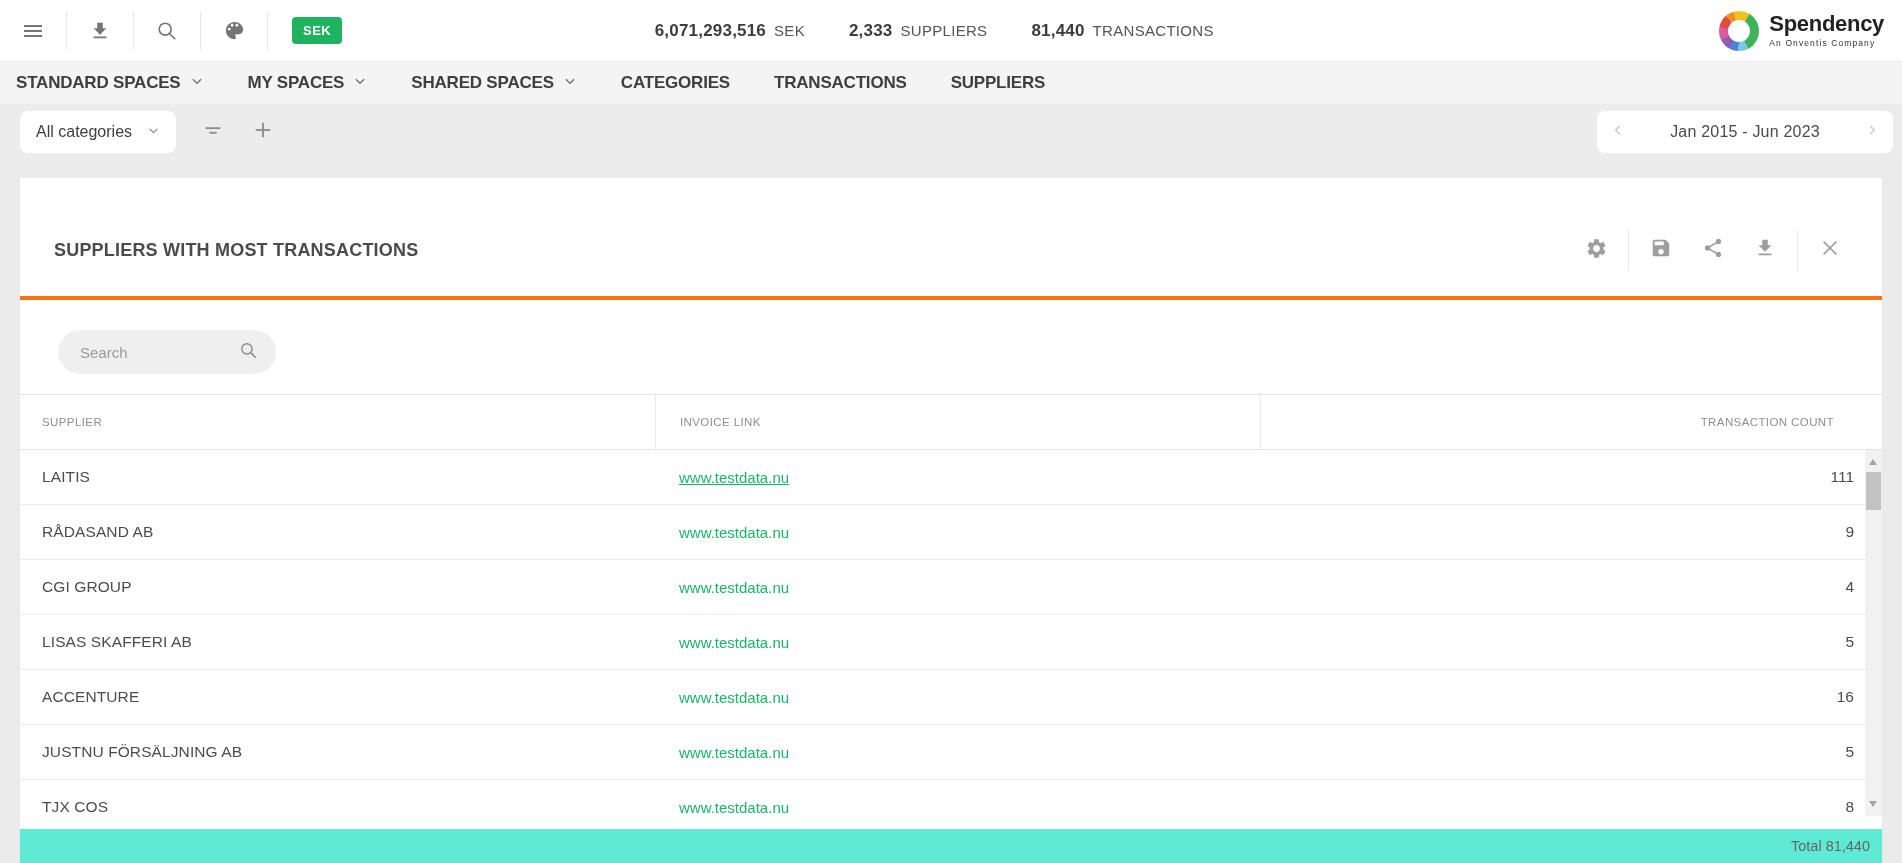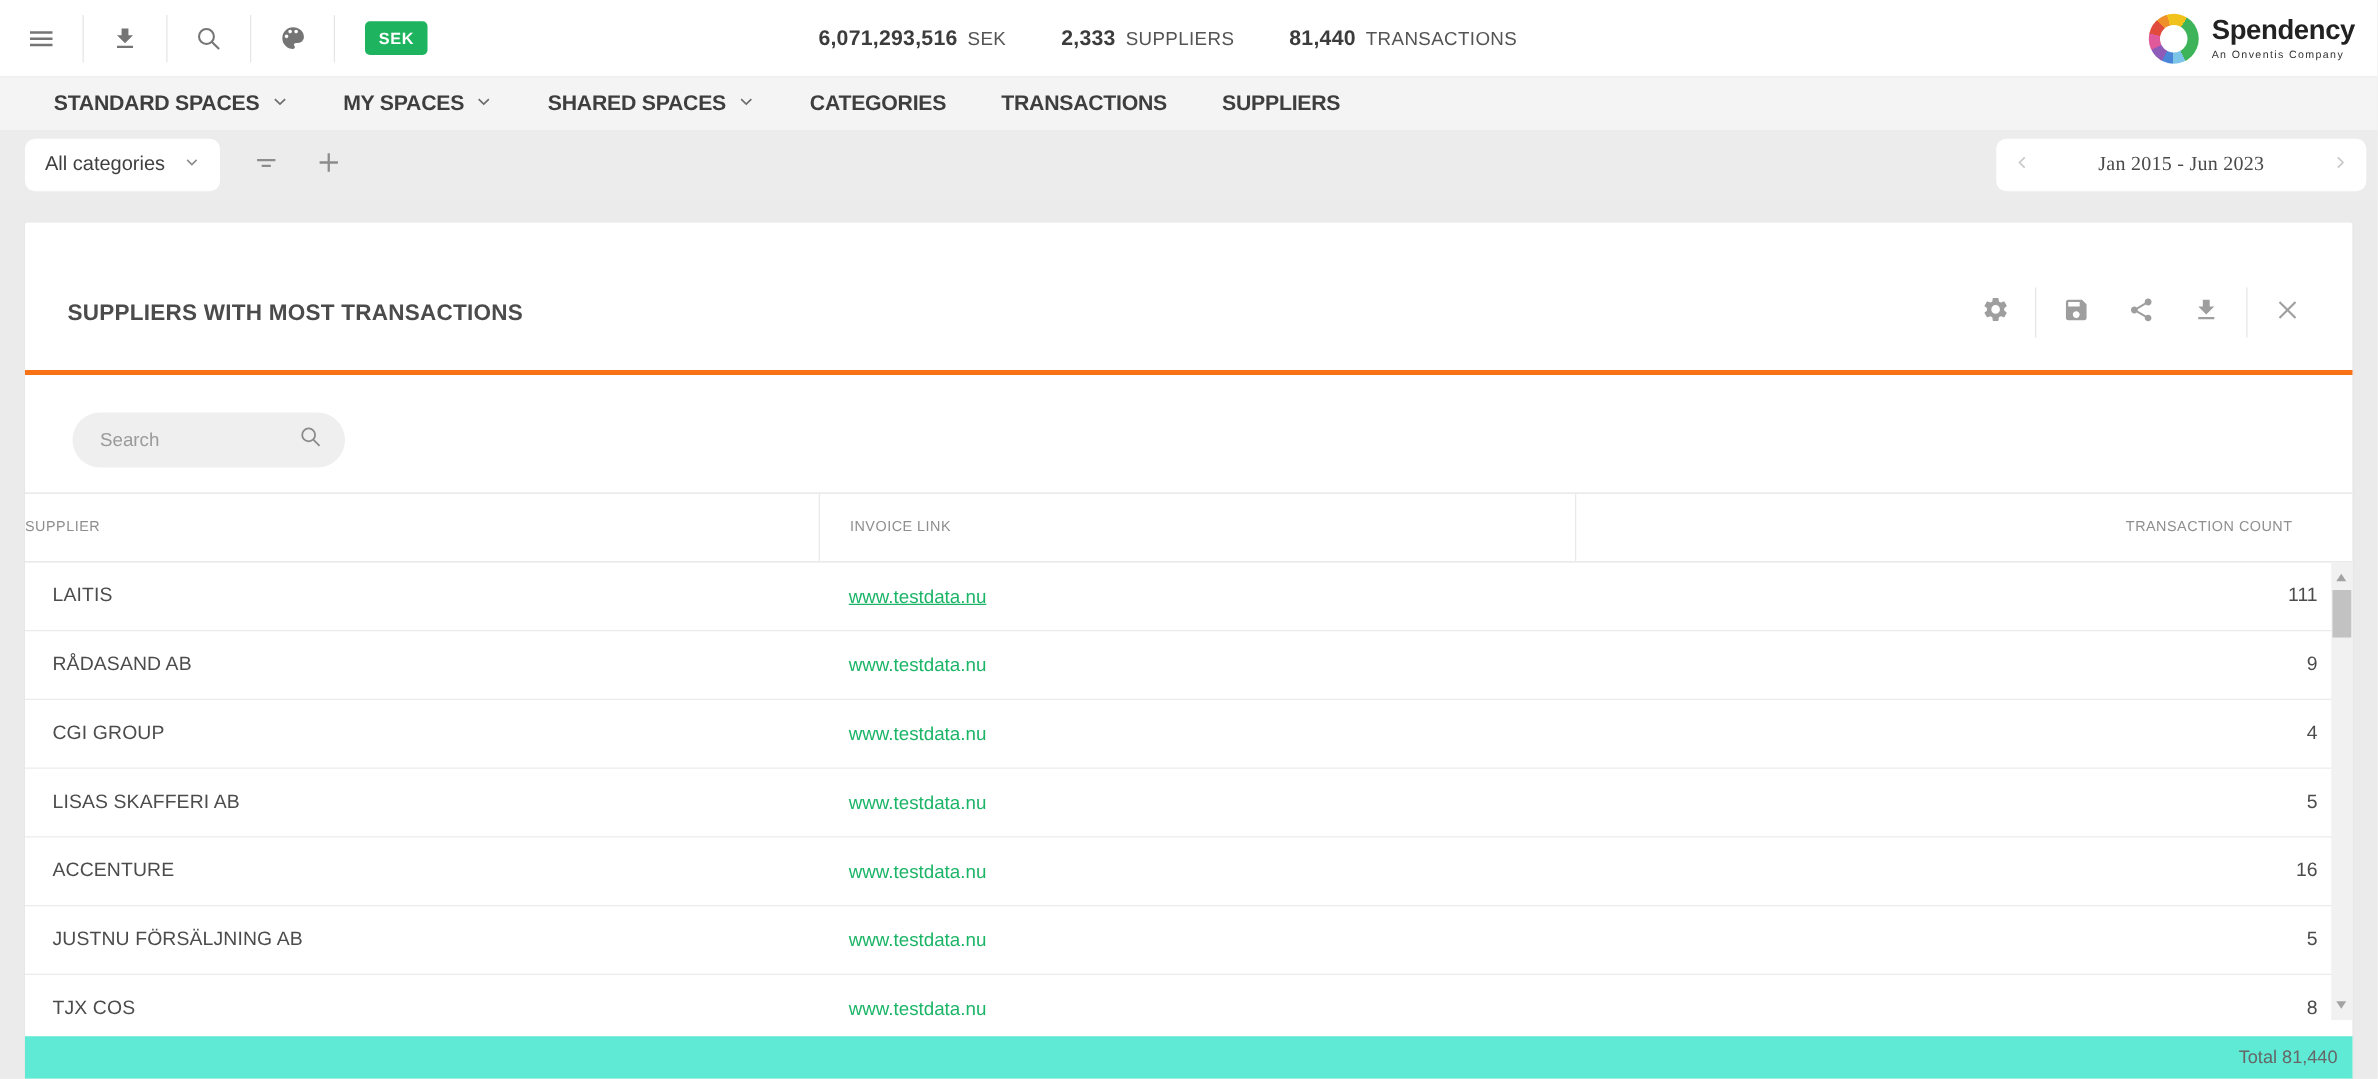--- a/index.html
+++ b/index.html
@@ -24,38 +24,38 @@
   .brand-ring { width:40px; height:40px; border-radius:50%; position:relative;
     background:conic-gradient(#f2c21c 0deg 32deg, #3db45a 32deg 152deg, #7cc4e8 152deg 182deg,
       #4a86d8 182deg 208deg, #8e5bb8 208deg 244deg, #e05a9b 244deg 282deg,
       #e04b3c 282deg 318deg, #ef8f2a 318deg 344deg, #f2c21c 344deg 360deg); }
   .brand-ring::after { content:""; position:absolute; inset:9px; border-radius:50%; background:#fff; }
   .brand-name { font-size:22px; font-weight:700; color:#222; line-height:1; letter-spacing:-.3px; }
   .brand-tagline { font-size:8.5px; color:#333; letter-spacing:1.1px; margin-top:3px; }
 
   
   .nav-bar { height:42px; background:#f4f4f4; display:flex; align-items:center;
-    padding-left:43px; gap:44px; }
+    padding-left:16px; gap:44px; }
   .nav-item { display:flex; align-items:center; gap:9px; font-size:17px; font-weight:700;
     color:#3e3e3e; letter-spacing:-.2px; cursor:pointer; white-space:nowrap; }
   .nav-item svg { color:#6b6b6b; }
 
   
   .filter-bar { height:56px; background:#ececec; display:flex; align-items:center;
     padding:0 10px 0 20px; position:relative; }
   .category-pill { background:#fff; border-radius:8px; height:42px; padding:0 16px 0 16px;
     display:flex; align-items:center; gap:15px; cursor:pointer; }
   .category-pill .label { font-size:16px; color:#3f3f3f; }
   .category-pill svg, .filter-icon-btn, .add-btn { color:#8c8c8c; }
   .filter-icon-btn { margin-left:26px; cursor:pointer; display:flex; }
   .add-btn { margin-left:28px; cursor:pointer; display:flex; }
   .date-pill { position:absolute; right:9px; top:7px; width:296px; height:42px; background:#fff;
     border-radius:8px; display:flex; align-items:center; justify-content:space-between;
     padding:0 14px; }
-  .date-pill .range { font-size:16px; color:#4a4a4a; letter-spacing:.2px;font-family:Liberation Serif, serif; }
+  .date-pill .range { font-size:16px; color:#4a4a4a; letter-spacing:.2px; }
   .date-arrow { color:#c9c9c9; cursor:pointer; display:flex; }
 
   
   .card { margin:18px 20px 0 20px; background:#fff; border-radius:2px; height:685px;
     display:flex; flex-direction:column; box-shadow:0 1px 2px rgba(0,0,0,.05); }
   .card-header { height:122px; flex:0 0 auto; display:flex; align-items:center;
     justify-content:space-between; padding:26px 26px 0 34px; border-bottom:4px solid #f97316; }
   .card-title { font-size:18px; font-weight:700; color:#4b4b4b; letter-spacing:.2px; }
   .card-actions { display:flex; align-items:center; color:#9e9e9e; }
   .card-actions .act { width:52px; display:flex; justify-content:center; cursor:pointer; }
@@ -66,21 +66,21 @@
     display:flex; align-items:center; justify-content:space-between; padding:0 18px 0 22px; }
   .search-pill input { border:none; background:transparent; outline:none; width:140px;
     font-size:15px; color:#555; font-family:"Liberation Sans", sans-serif; }
   .search-pill input::placeholder { color:#9a9a9a; }
   .search-pill svg { color:#8a8a8a; }
 
   .tbl-header { flex:0 0 auto; height:56px; display:grid; grid-template-columns:635px 605px 1fr;
     border-top:1px solid #e4e4e4; border-bottom:1px solid #e4e4e4; align-items:center; }
   .tbl-header .col { font-size:11.5px; color:#8f8f8f; letter-spacing:.4px; height:100%;
     display:flex; align-items:center; }
-  .tbl-header .col1 { }
+  .tbl-header .col1 { padding-left:22px; }
   .tbl-header .col2, .tbl-header .col3 { border-left:1px solid #e9e9e9; }
   .tbl-header .col2 { padding-left:24px; }
   .tbl-header .col3 { justify-content:flex-end; padding-right:48px; }
 
   .tbl-body { flex:1 1 auto; overflow:hidden; position:relative; }
   .tbl-row { height:55px; display:grid; grid-template-columns:635px 605px 1fr; align-items:center;
     border-bottom:1px solid #ebebeb; }
   .cell-supplier { padding-left:22px; font-size:15.5px; color:#4c4c4c; letter-spacing:.1px; }
   .cell-link { padding-left:24px; font-size:15px; }
   .cell-link a { color:#1cb568; text-decoration:none; cursor:pointer; }

